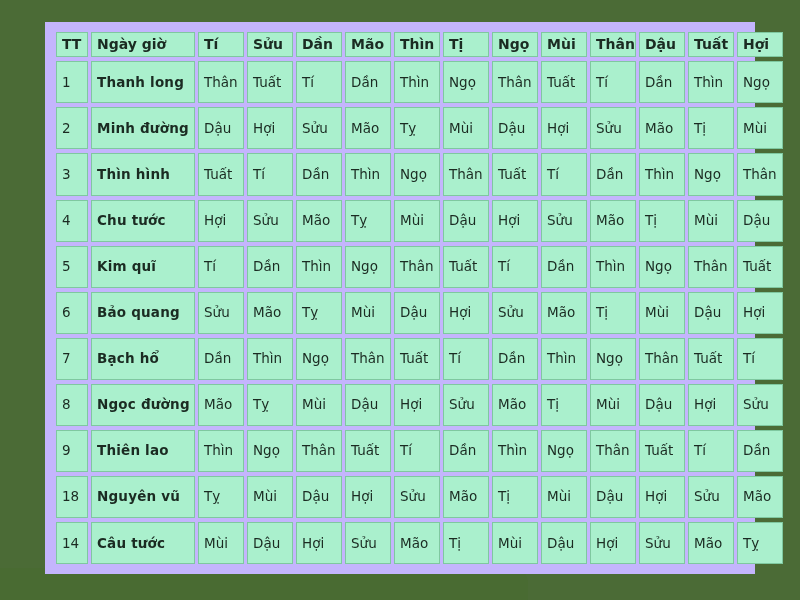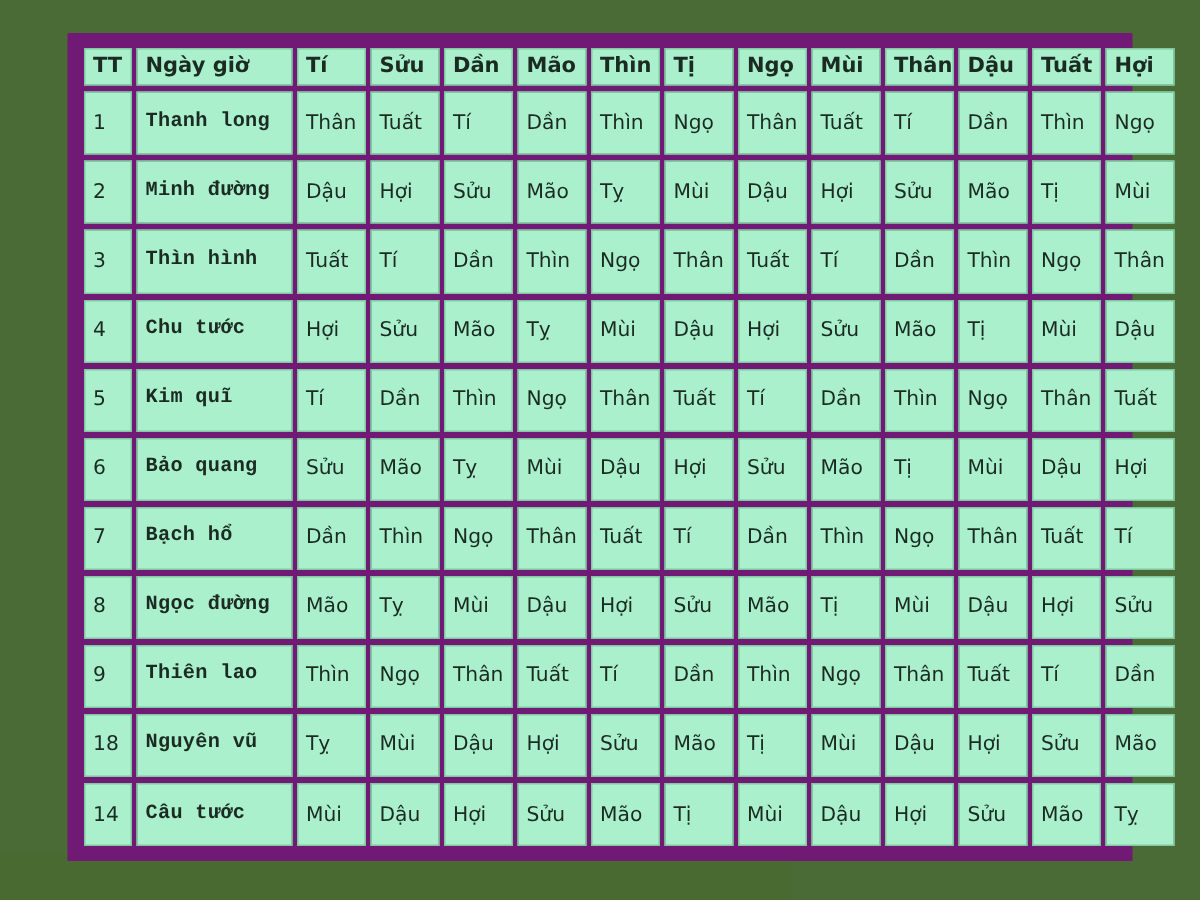--- a/index.html
+++ b/index.html
@@ -32,21 +32,21 @@
     z-index: 0;
   }
 
   
   #table-card {
     position: absolute;
     left: 45px;
     top: 22px;
     width: 710px;
     height: 552px;
-    background: #701a75;
+    background: #c4b5fd;
     z-index: 2;
     padding: 6px 4px 6px 8px;
   }
 
   table#zodiac-table {
     border-collapse: separate;
     border-spacing: 3px 4px;
     width: 100%;
     height: 100%;
     table-layout: fixed;
@@ -78,21 +78,20 @@
 
   td.cell-index {
     font-weight: normal;
     font-size: 13px;
     text-align: left;
   }
   td.cell-name {
     font-weight: bold;
     font-size: 14px;
     letter-spacing: .2px;
-    font-family: Liberation Mono, monospace;
   }
   th.head-tt { font-size: 13.5px; }
 </style>
 </head>
 <body>
 
 <div id="backdrop"></div>
 <div id="footer-bar"></div>
 
 <div id="table-card">

